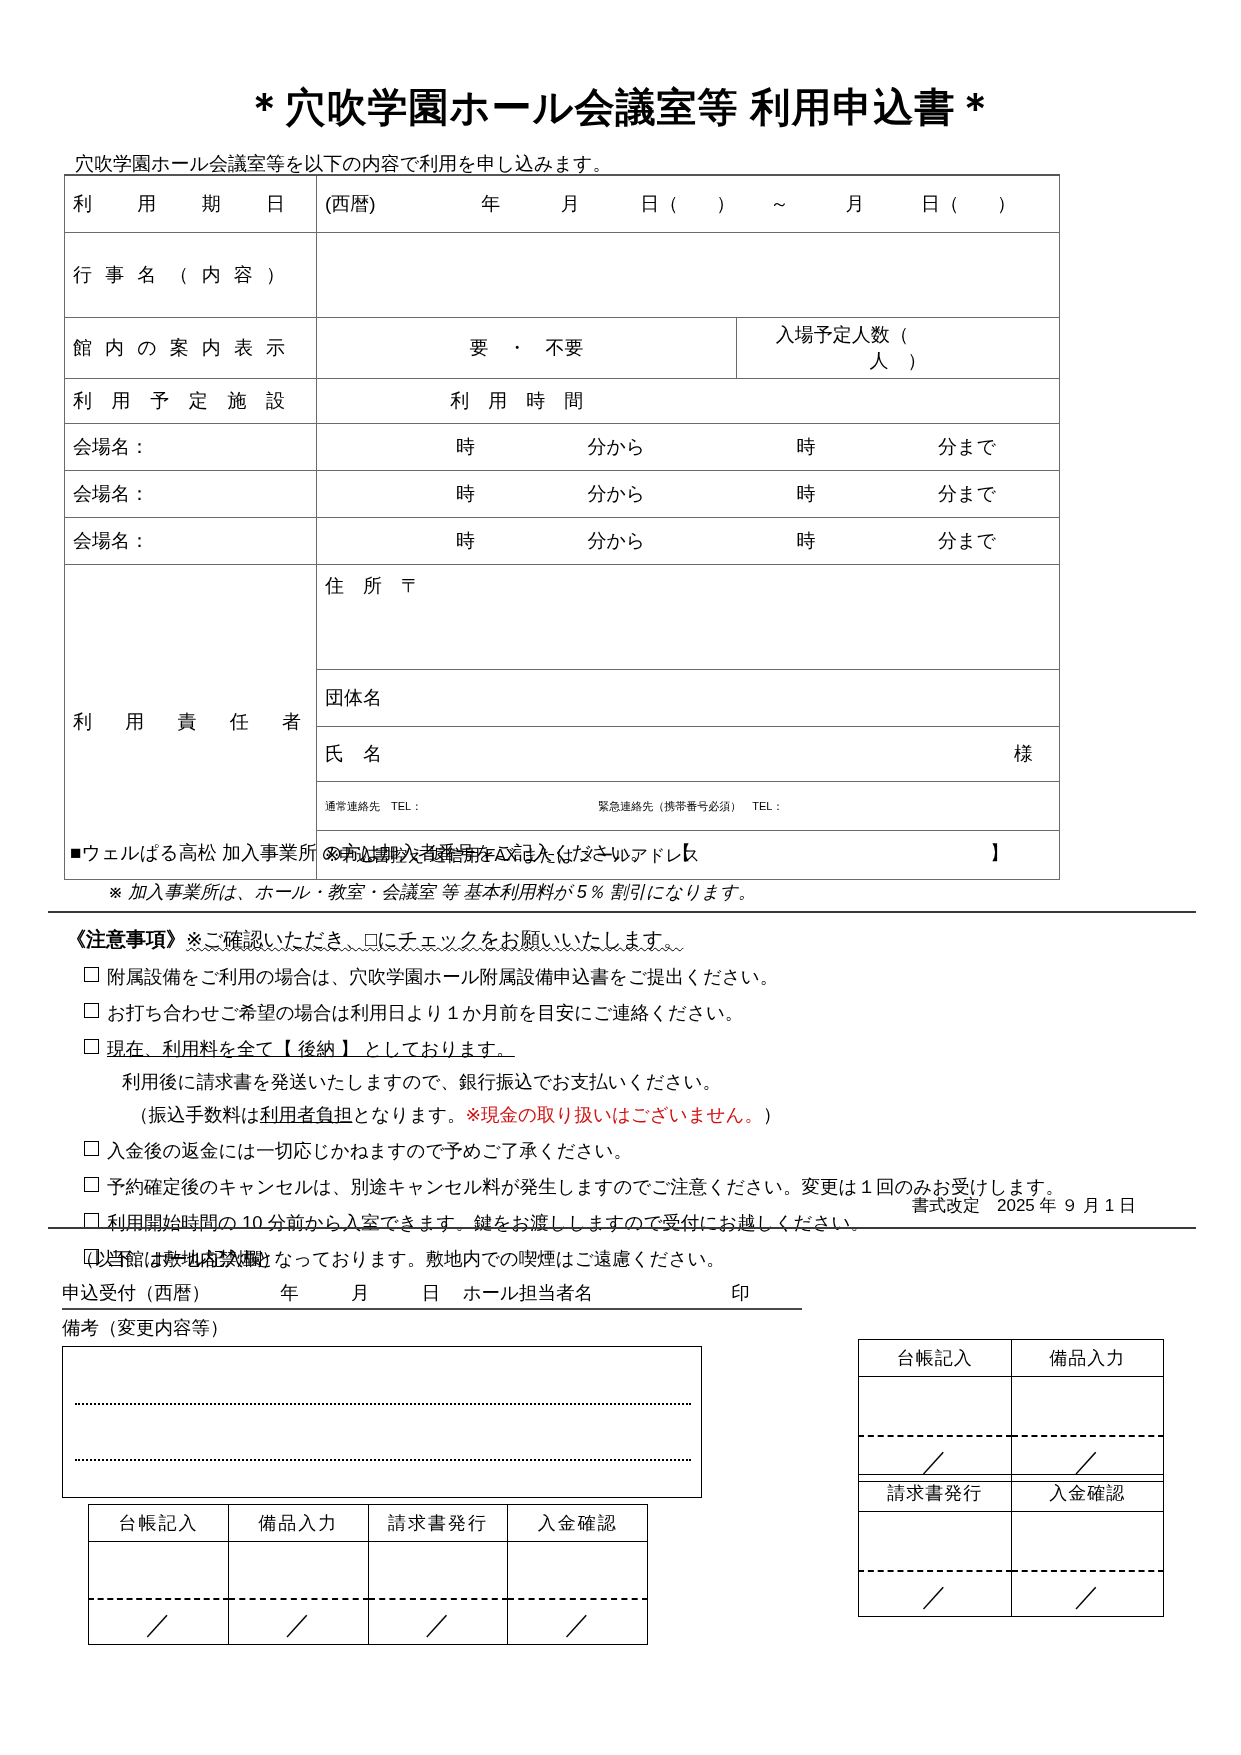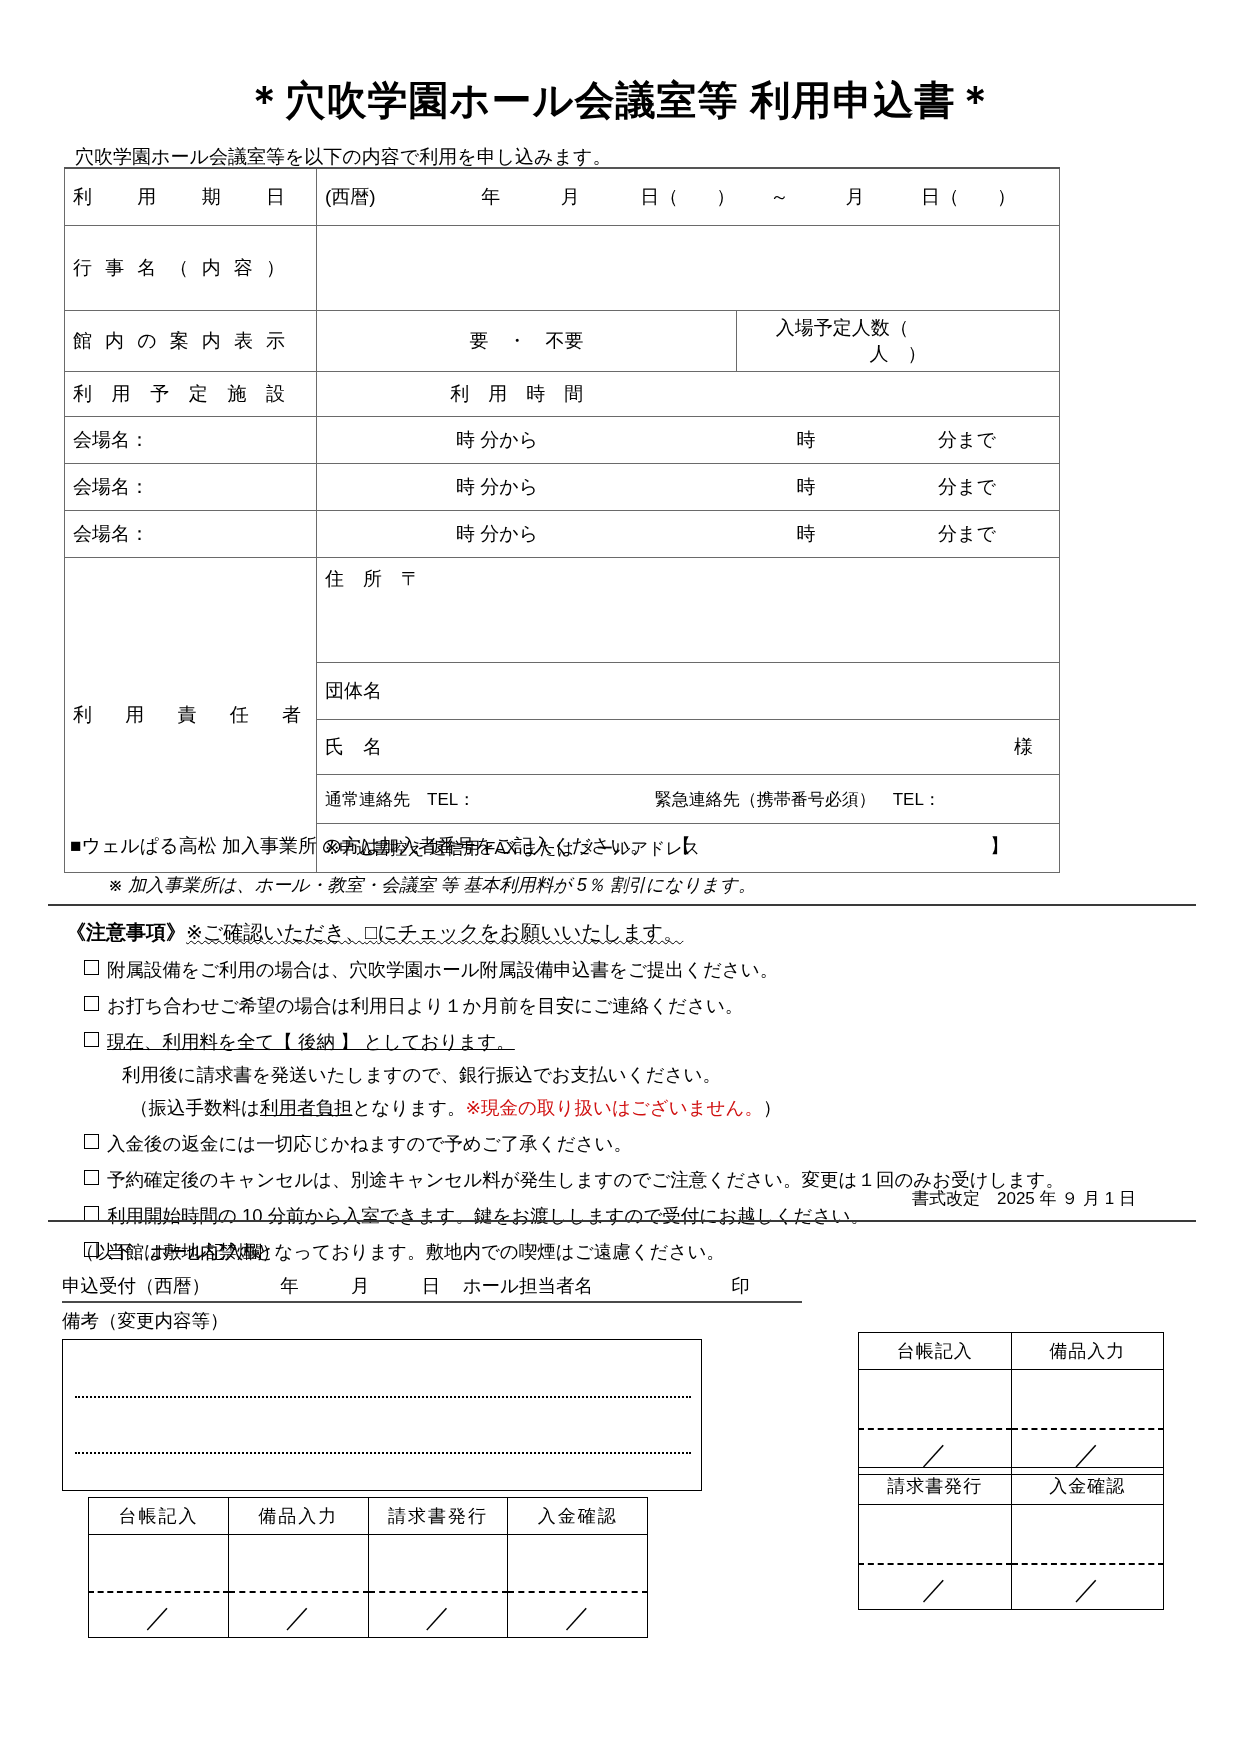--- a/index.html
+++ b/index.html
@@ -10,21 +10,21 @@
   body {
     width: 1241px;
     height: 1755px;
     font-family: "Liberation Serif", "DejaVu Serif", serif;
     color: #000000;
     position: relative;
     overflow: hidden;
   }
   .page {
     position: absolute;
-    left: 0; top: 7px;
+    left: 0; top: 14px;
     width: 1241px;
     height: 1630px;
   }
 
   
   .title {
     text-align: center;
     font-size: 40px;
     font-weight: bold;
     letter-spacing: 1px;
@@ -80,21 +80,21 @@
   .h-org { height: 48px; }
   .h-name { height: 46px; }
   .h-tel { height: 40px; }
   .h-fax { height: 40px; }
 
   .cell-center { text-align: center; }
   .pad-l { padding-left: 14px; }
 
   .timerow span { display: inline-block; }
   .t1 { width: 150px; text-align: right; }
-  .t2 { width: 165px; text-align: left; }
+  .t2 { width: 165px; text-align: right; }
   .t3 { width: 165px; text-align: right; }
   .t4 { width: 175px; text-align: right; }
 
   
   .wellpal {
     position: absolute;
     left: 70px;
     top: 826px;
     font-size: 19px;
     font-family: "Liberation Sans", "DejaVu Sans", sans-serif;
@@ -393,21 +393,21 @@
           <span>団体名</span>
         </td>
       </tr>
       <tr>
         <td class="h-name pad-l" colspan="2">
           <span>氏　名</span>
           <span style="float:right;margin-right:18px">様</span>
         </td>
       </tr>
       <tr>
-        <td class="h-tel pad-l" colspan="2" style="font-size:17px">
+        <td class="h-tel pad-l" colspan="2" style="font-size:11px">
           <span>通常連絡先　TEL：</span>
           <span style="display:inline-block;width:170px"></span>
           <span>緊急連絡先（携帯番号必須）　TEL：</span>
         </td>
       </tr>
       <tr>
         <td class="h-fax pad-l" colspan="2" style="font-size:17px">
           <span>※申込書控え 返信用 FAX または メールアドレス</span>
         </td>
       </tr>

